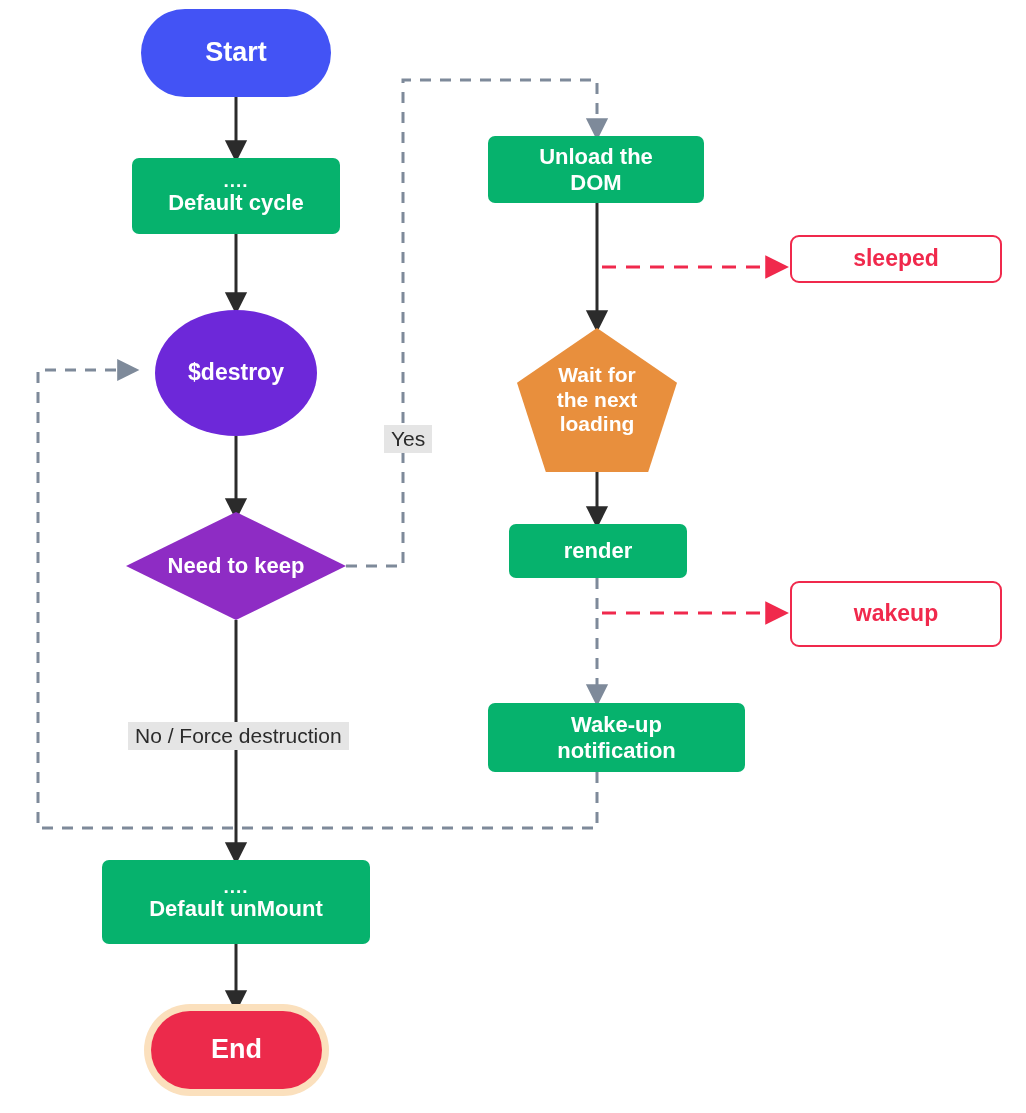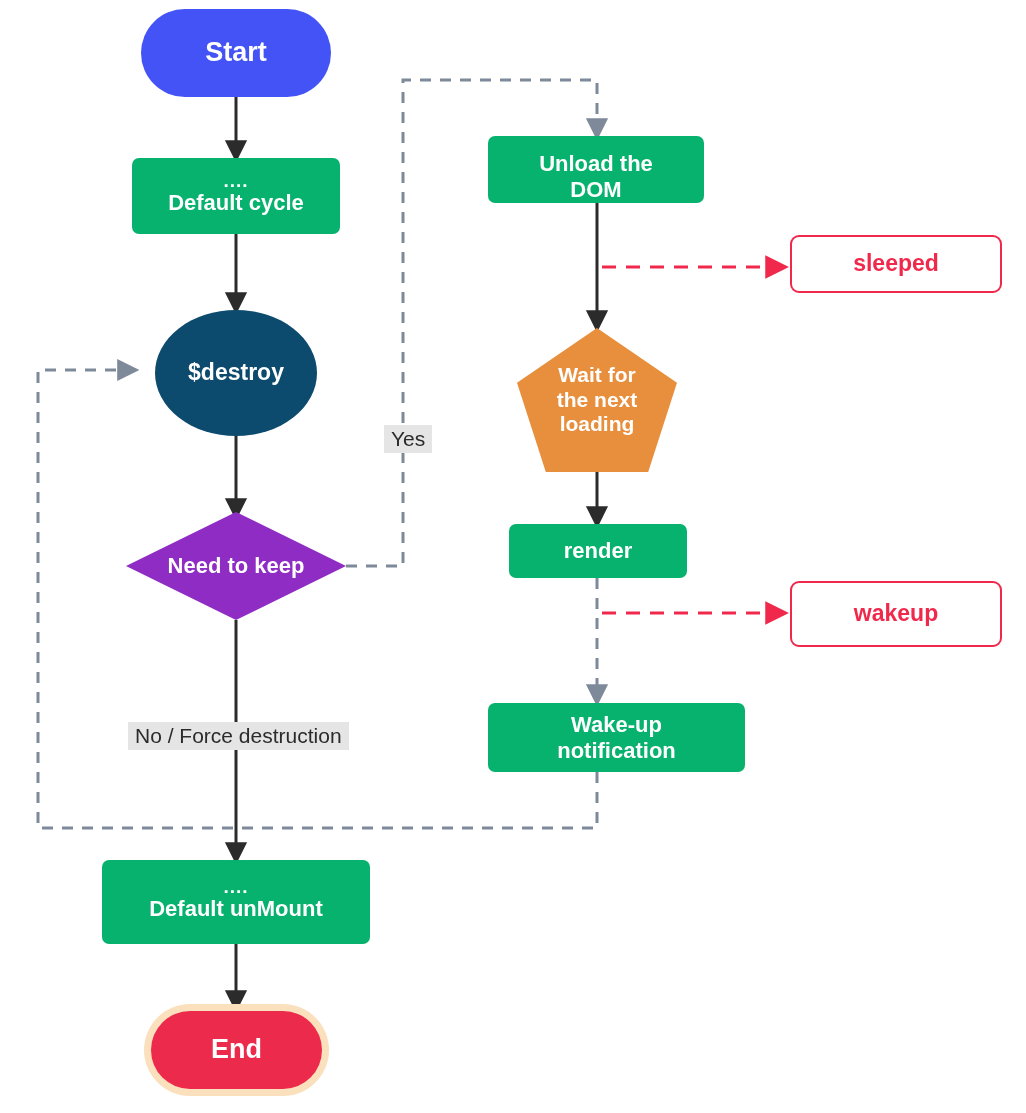--- a/index.html
+++ b/index.html
@@ -75,21 +75,21 @@
     background: #ec2a4b;
     border-radius: 45px;
     font-size: 27px;
   }
   .n-proc {
     background: #06b26d;
     border-radius: 7px;
     font-size: 22px;
   }
   .n-circle {
-    background: #0c4a6e;
+    background: #6d28d9;
     border-radius: 50%;
     font-size: 23px;
   }
   .n-diamond {
     background: transparent;
     font-size: 22px;
   }
   .n-diamond .dia-bg {
     position: absolute;
     left: 0; top: 0;
@@ -196,42 +196,42 @@
     <span class="dots">....</span>
     <span class="node-label">Default unMount</span>
   </div>
 
   <div class="n-end-wrap" style="left:144px; top:1004px; width:185px; height:92px;">
     <div class="node n-end">
       <span class="node-label">End</span>
     </div>
   </div>
 
-  <div class="node n-proc" style="left:488px; top:136px; width:216px; height:67px;justify-content:flex-end;">
+  <div class="node n-proc" style="left:488px; top:136px; width:216px; height:67px;">
     <span class="node-label">Unload the
 DOM</span>
   </div>
 
   <div class="node n-penta" style="left:517px; top:328px; width:160px; height:144px;">
     <span class="pen-bg"></span>
     <span class="node-label" style="">Wait for
 the next
 loading</span>
   </div>
 
   <div class="node n-proc" style="left:509px; top:524px; width:178px; height:54px;align-items:flex-end;">
     <span class="node-label">render</span>
   </div>
 
   <div class="node n-proc" style="left:488px; top:703px; width:257px; height:69px;">
     <span class="node-label">Wake-up
 notification</span>
   </div>
 
-  <div class="node n-note" style="left:790px; top:235px; width:212px; height:58px;text-align:center;">
+  <div class="node n-note" style="left:790px; top:235px; width:212px; height:48px;text-align:center;">
     <span class="node-label">sleeped</span>
   </div>
 
   <div class="node n-note" style="left:790px; top:581px; width:212px; height:66px;">
     <span class="node-label">wakeup</span>
   </div>
 
   <div class="edge-label" style="left:384px; top:425px;">Yes</div>
 
   <div class="edge-label" style="left:100px; top:722px;margin-left:28px;">No / Force destruction</div>

